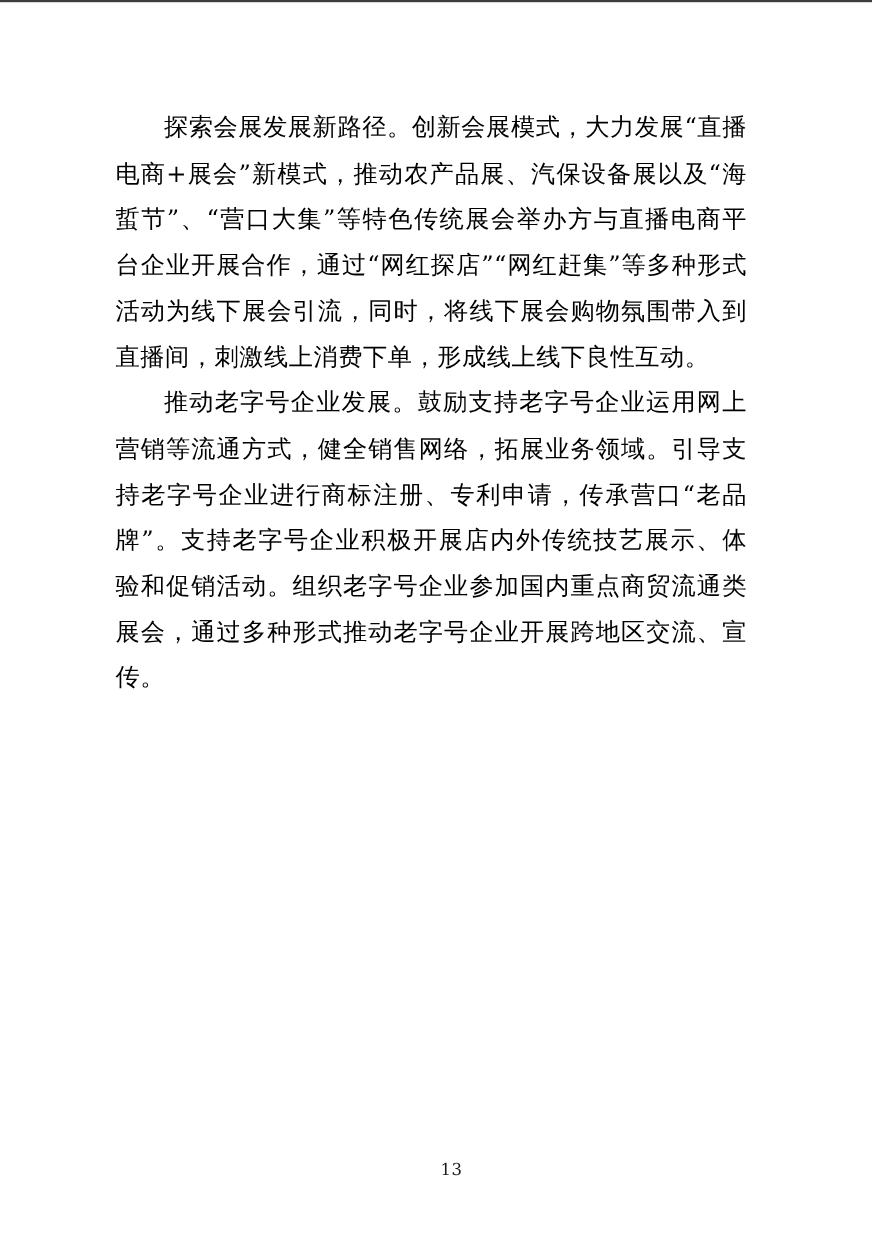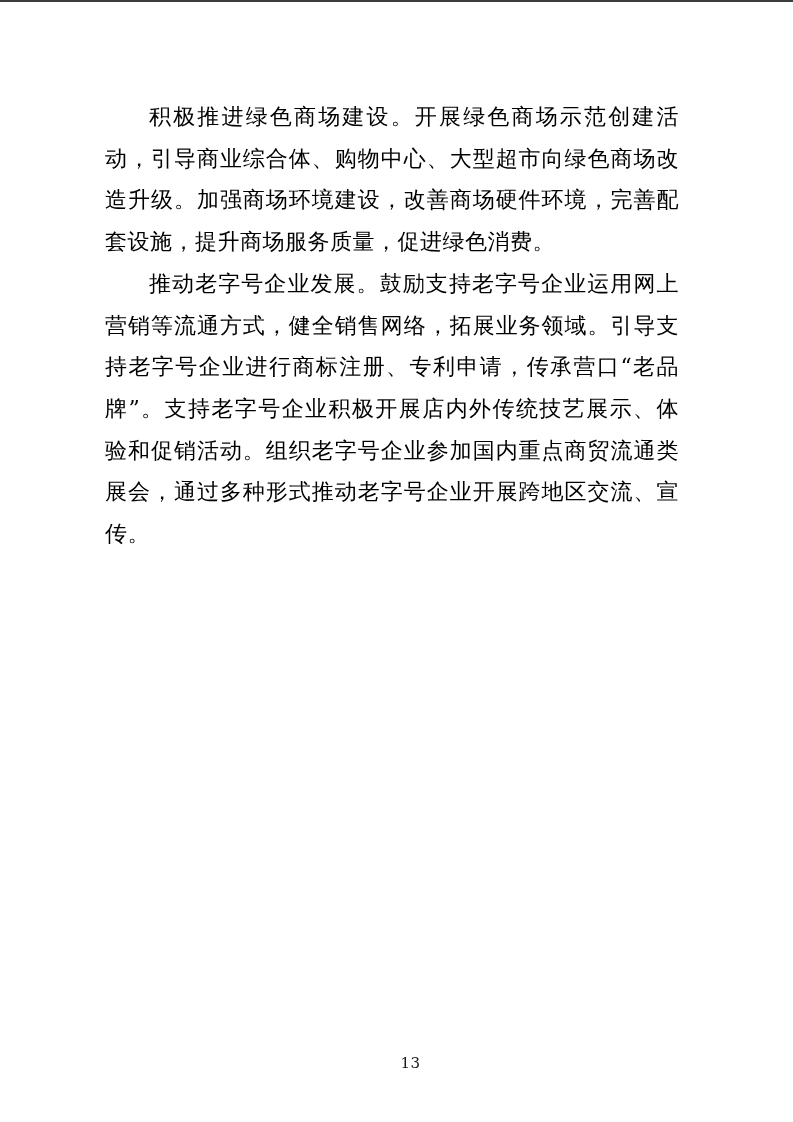--- a/index.html
+++ b/index.html
@@ -55,18 +55,18 @@
     margin-top: 16px;
   }
 </style>
 </head>
 <body>
 
 <div class="page">
   <div class="scan-line"></div>
 
   <div class="content">
-    <p class="para">积极推进绿色商场建设。开展绿色商场示范创建活动，引导商业综合体、购物中心、大型超市向绿色商场改造升级。加强商场环境建设，改善商场硬件环境，完善配套设施，提升商场服务质量，促进绿色消费。</p>
+    <p class="para">探索会展发展新路径。创新会展模式，大力发展“直播电商+展会”新模式，推动农产品展、汽保设备展以及“海蜇节”、“营口大集”等特色传统展会举办方与直播电商平台企业开展合作，通过“网红探店”“网红赶集”等多种形式活动为线下展会引流，同时，将线下展会购物氛围带入到直播间，刺激线上消费下单，形成线上线下良性互动。</p>
     <p class="para">推动老字号企业发展。鼓励支持老字号企业运用网上营销等流通方式，健全销售网络，拓展业务领域。引导支持老字号企业进行商标注册、专利申请，传承营口“老品牌”。支持老字号企业积极开展店内外传统技艺展示、体验和促销活动。组织老字号企业参加国内重点商贸流通类展会，通过多种形式推动老字号企业开展跨地区交流、宣传。</p>
   </div>
 
   <div class="page-number">13</div>
 </div>
 
 </body></html>

